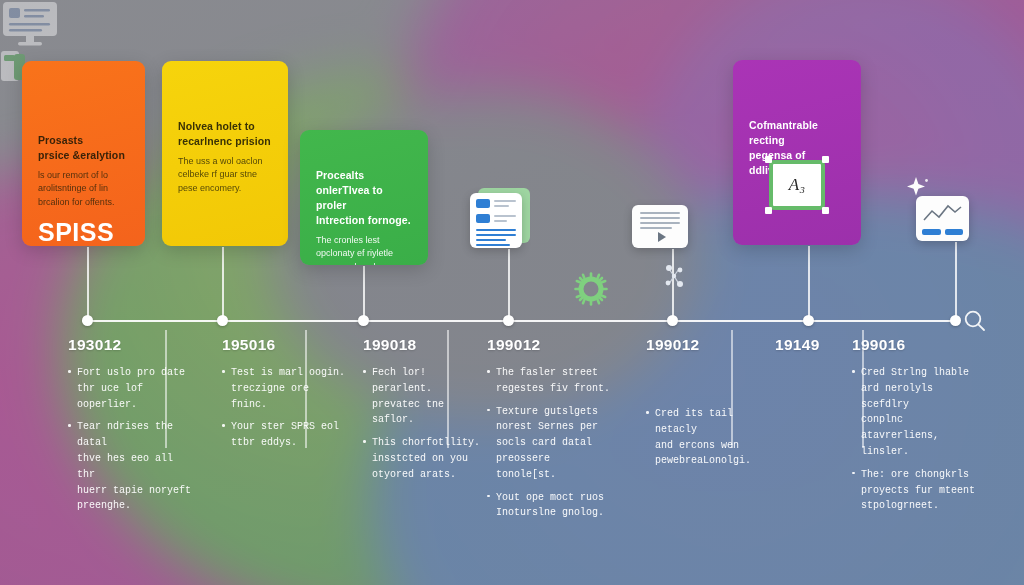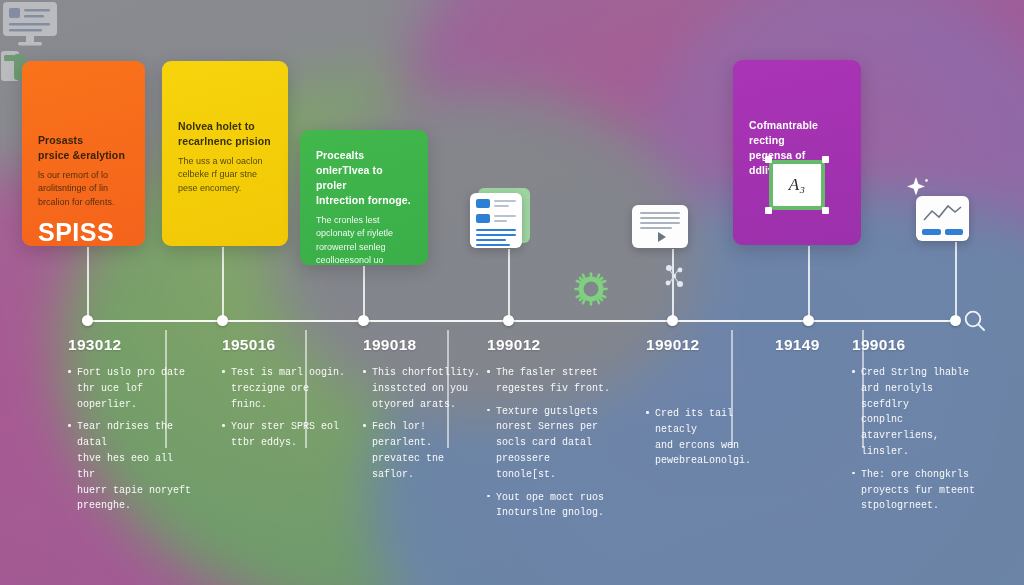--- a/index.html
+++ b/index.html
@@ -171,21 +171,21 @@
       <div class="ctitle" style="white-space: pre-line;">Nolvea holet to
 recarlnenc prision</div>
       <div class="cbody" style="white-space: pre-line;">The uss a wol oaclon
 celbeke rf guar stne
 pese encomery.</div>
     </div>
   </div>
 
   <div class="card" id="card-3">
     <div class="cinner">
-      <div class="ctitle" style="white-space: pre-line;">Procealts
+      <div class="ctitle" style="white-space: pre-line; margin-top: 20px;">Procealts
 onlerTlvea to proler
 Intrection fornoge.</div>
       <div class="cbody" style="white-space: pre-line;">The cronles lest
 opclonaty ef riyletle
 rorowerrel senleg
 ceolloeesonol uo
 servico cnvaliated
 batornol poyerum.</div>
     </div>
   </div>
@@ -344,25 +344,25 @@
       <li style="white-space: pre-line;">Test is marl oogin.
 treczigne ore fninc.</li>
       <li style="white-space: pre-line;">Your ster SPRS eol
 ttbr eddys.</li>
     </ul>
   </div>
 
   <div class="entry" style="left:363px">
     <div class="year">199018</div>
     <ul>
+      <li style="white-space: pre-line;">Fech lor! perarlent.
+prevatec tne saflor.</li>
       <li style="white-space: pre-line;">This chorfotllity.
 insstcted on you
 otyored arats.</li>
-      <li style="white-space: pre-line;">Fech lor! perarlent.
-prevatec tne saflor.</li>
     </ul>
   </div>
 
   <div class="entry" style="left:487px">
     <div class="year">199012</div>
     <ul>
       <li style="white-space: pre-line;">The fasler street
 regestes fiv front.</li>
       <li style="white-space: pre-line;">Texture gutslgets
 norest Sernes per

